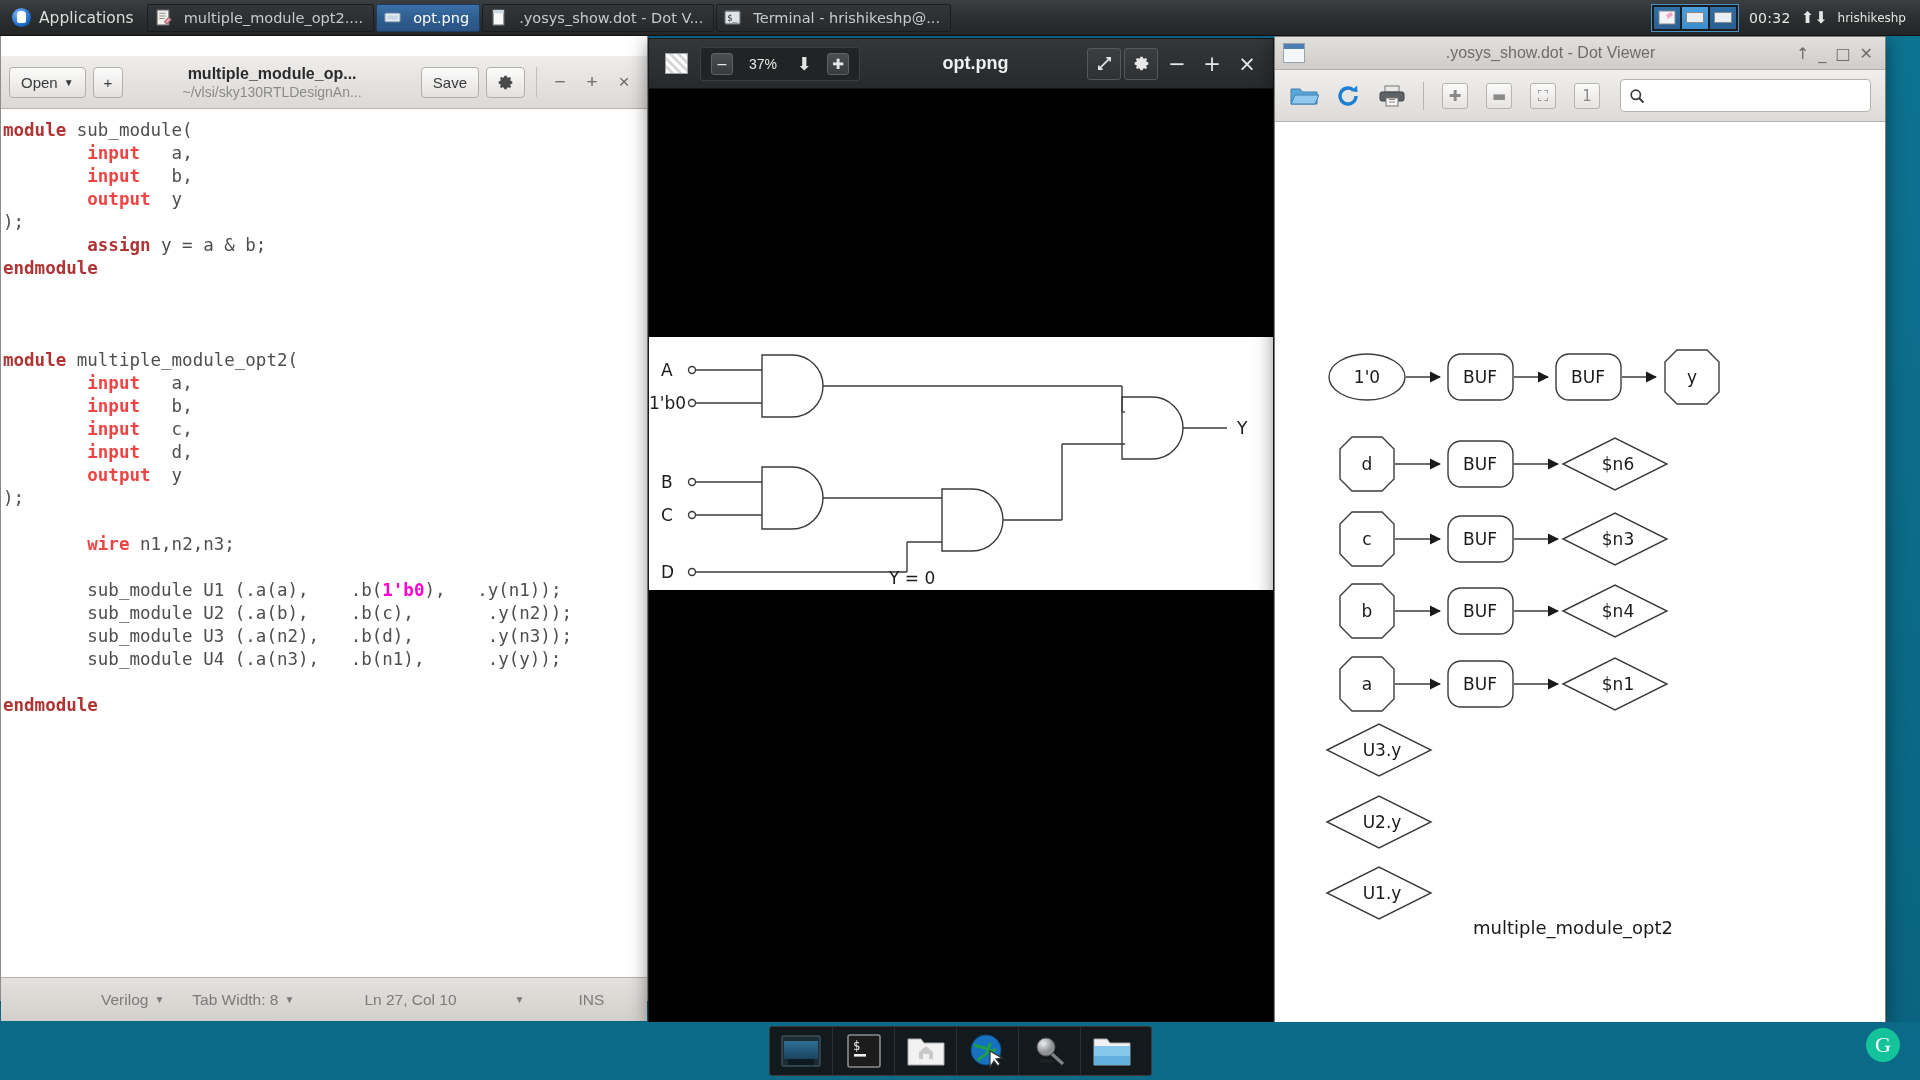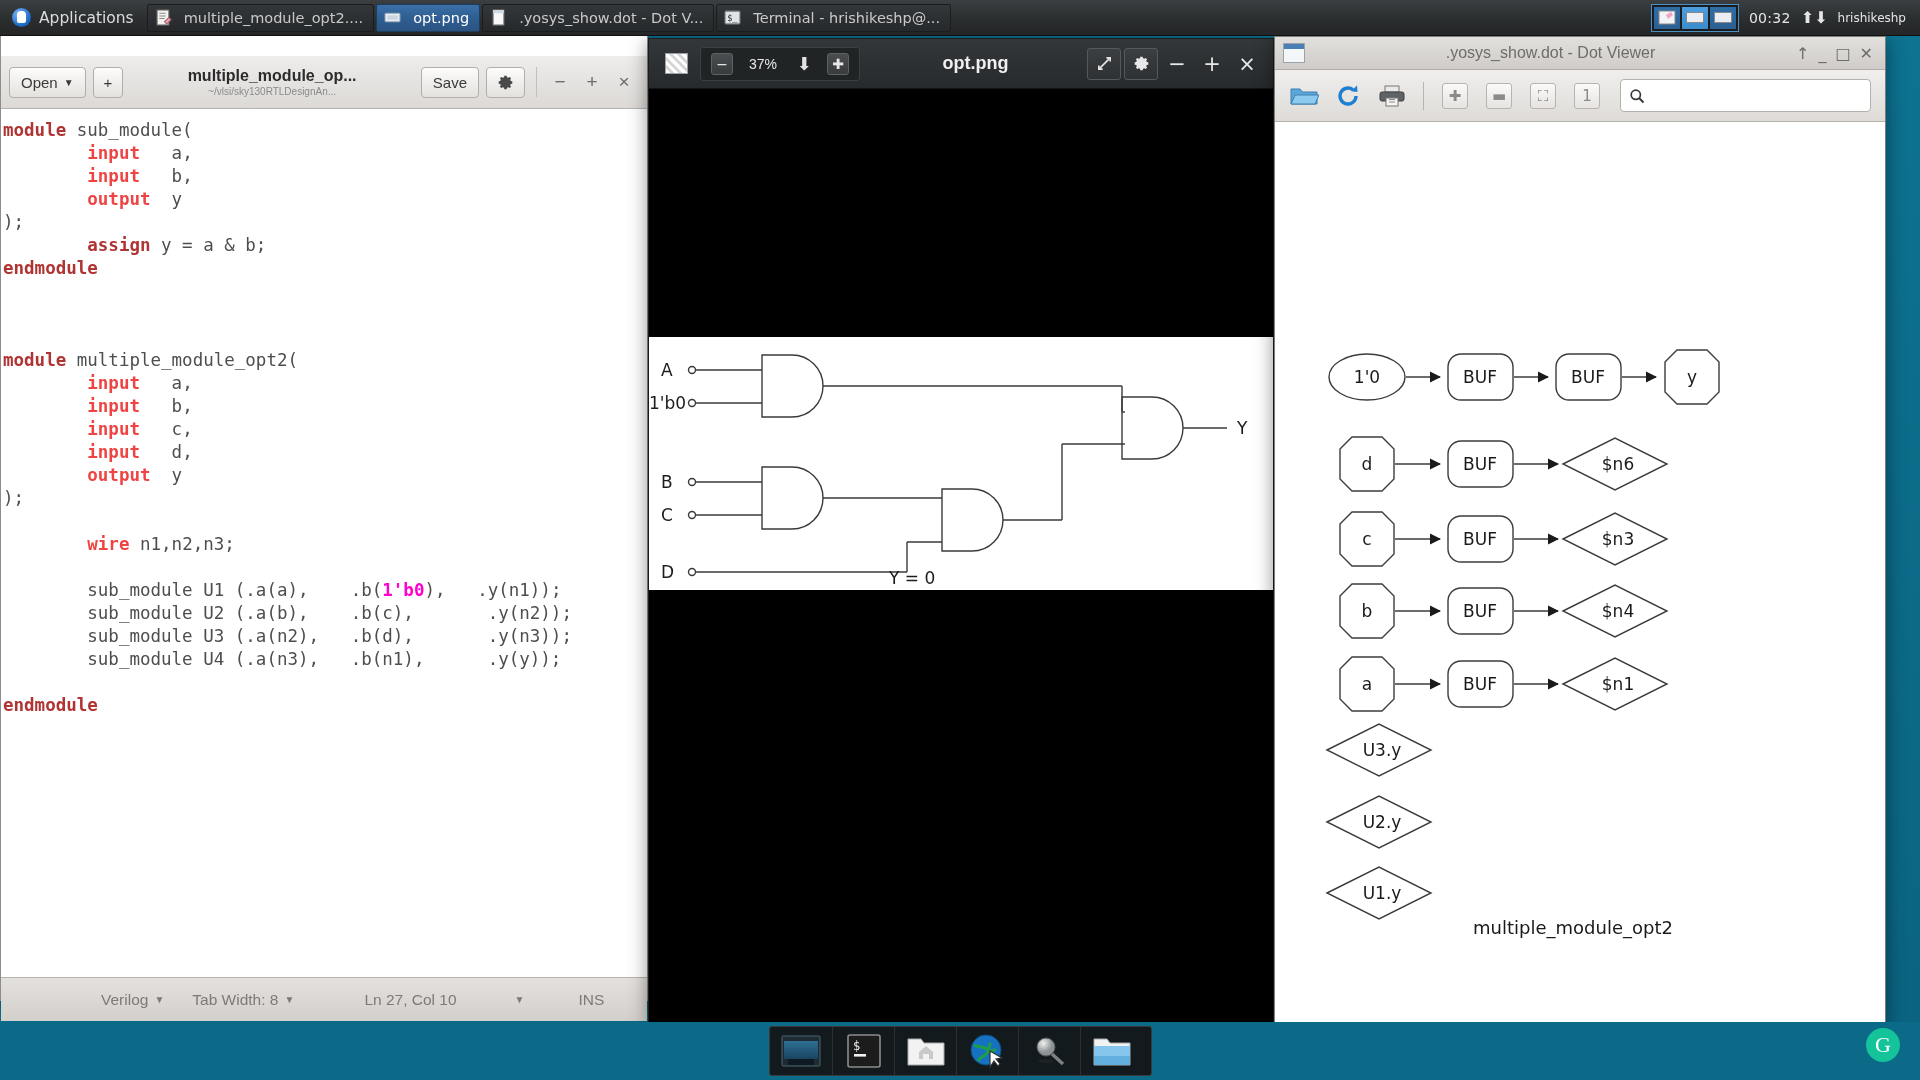--- a/index.html
+++ b/index.html
@@ -75,21 +75,21 @@
     background:linear-gradient(180deg,#fcfcfc,#e4e1de);
     border:1px solid #b2aeaa; border-radius:4px;
     font-size:15px; color:#3a3a3a; padding:6px 11px;
     display:flex; align-items:center; gap:6px; cursor:pointer;
     font-family:"Liberation Sans", sans-serif;
   }
   .g-btn.sq { padding:6px 10px; }
   #gedit-title { flex:1; text-align:center; overflow:hidden; padding:0 6px;}
   #gedit-title .t1 { font-size:16px; font-weight:bold; color:#2b2b2b;
      font-family:"Liberation Sans",sans-serif; white-space:nowrap; overflow:hidden;}
-  #gedit-title .t2 { font-size:10px; color:#8b8b8b; margin-top:1px;
+  #gedit-title .t2 { font-size:14px; color:#8b8b8b; margin-top:1px;
      font-family:"Liberation Sans",sans-serif; white-space:nowrap; overflow:hidden;}
   .winctl { display:flex; align-items:center; gap:2px; margin-left:4px;
             border-left:1px solid #c3bfbb; padding-left:8px; }
   .winctl span { width:30px;height:30px; display:flex; align-items:center; justify-content:center;
                  font-size:19px; color:#6d6d6d; cursor:pointer; font-family:"Liberation Sans",sans-serif;}
   #code {
     height:868px; background:#fff; padding:10px 0 0 0; overflow:hidden;
     font-family:"DejaVu Sans Mono", monospace; font-size:17.5px; line-height:23px;
     color:#4e4e4e; white-space:pre;
   }

